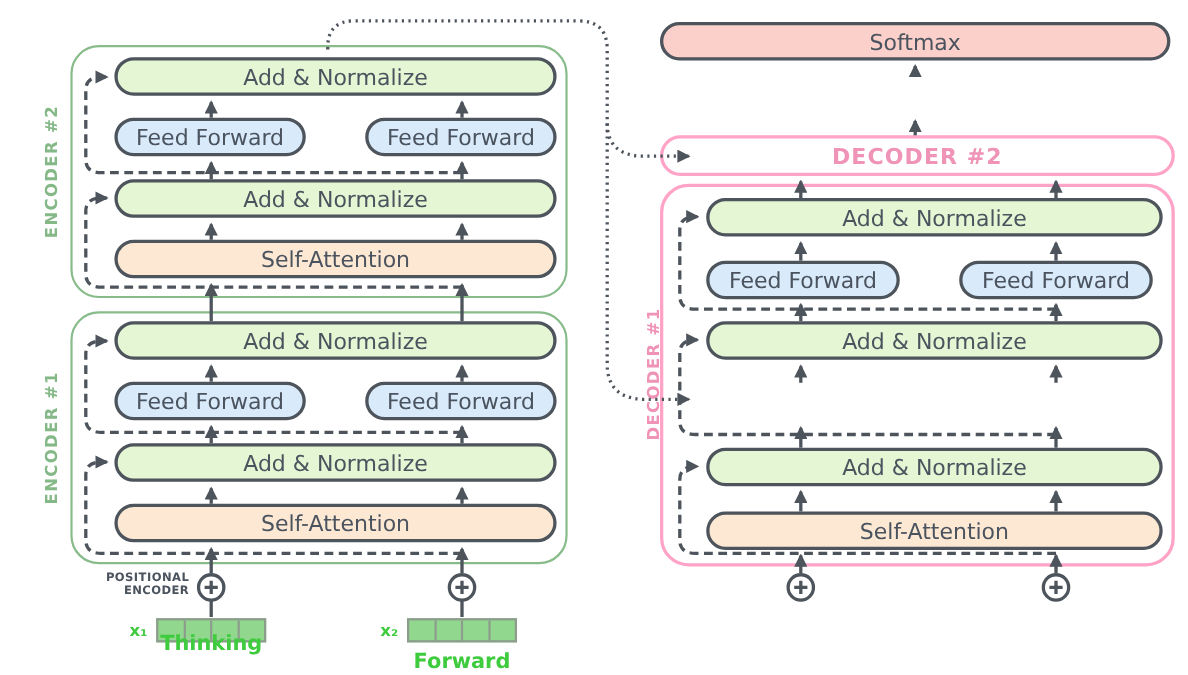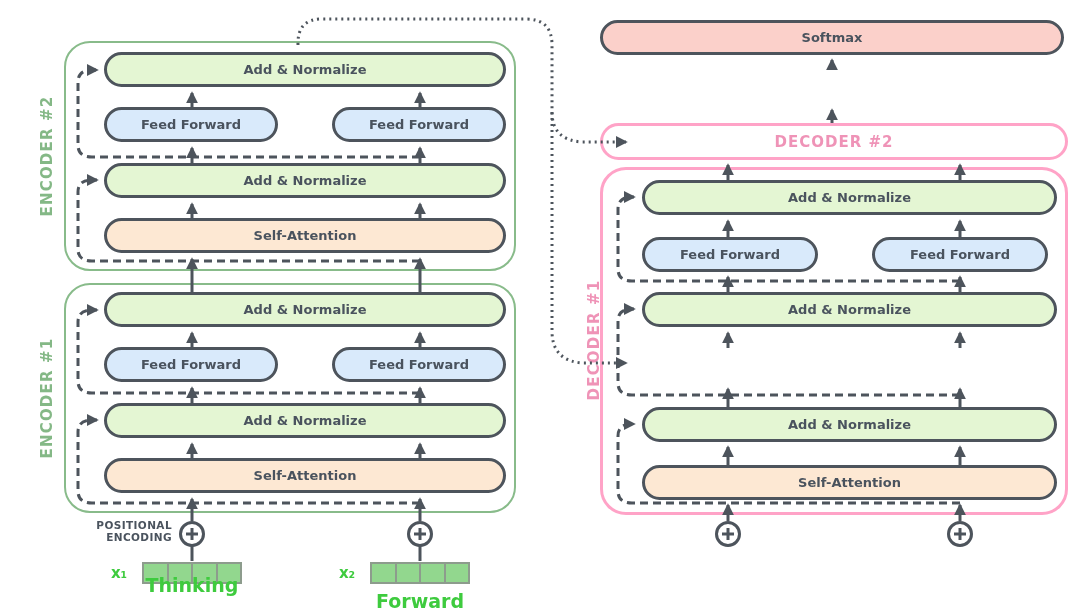--- a/index.html
+++ b/index.html
@@ -1,42 +1,42 @@
 <!DOCTYPE html>
 <html style="--stroke: #4d545c; --text: #4a535e; --green-fill: #e4f6d3; --blue-fill: #d9eafb; --orange-fill: #fde8d3; --salmon-fill: #fbd0ca; --purple-fill: #eed9f7; --encoder-border: #88bb8a; --decoder-border: #ffa3c7; --encoder-label: #84b886; --decoder-label: #ef93b7; --input-text-green: #3ecb3e; --vector-fill: #92d78e; --vector-border: #8d9c8d;"><head>
 <meta charset="utf-8">
 <style>
   html,body{margin:0;padding:0;background:#fff;}
   #stage{position:relative;width:1080px;height:614px;background:#ffffff;overflow:hidden;
          font-family:"DejaVu Sans","Liberation Sans",sans-serif;}
   .pill{position:absolute;box-sizing:border-box;border:3px solid var(--stroke,#4d545c);
         border-radius:18px;display:flex;align-items:center;justify-content:center;
-        font-size:13px;font-weight:700;color:var(--text,#4a535e);white-space:nowrap;}
+        font-size:20px;font-weight:400;color:var(--text,#4a535e);white-space:nowrap;}
   .fill-green {background:var(--green-fill,#e4f6d3);}
   .fill-blue  {background:var(--blue-fill,#d9eafb);}
   .fill-orange{background:var(--orange-fill,#fde8d3);}
   .fill-salmon{background:var(--salmon-fill,#fbd0ca);}
   .fill-purple{background:var(--purple-fill,#eed9f7);}
   .frame{position:absolute;box-sizing:border-box;border-radius:26px;background:transparent;}
   .enc-frame{border:2px solid var(--encoder-border,#88bb8a);}
   .dec-frame{border:3px solid var(--decoder-border,#ffa3c7);}
   .dec2-pill{position:absolute;box-sizing:border-box;border:3px solid var(--decoder-border,#ffa3c7);
         border-radius:19px;background:#fff;display:flex;align-items:center;justify-content:center;
-        font-size:15px;font-weight:600;letter-spacing:1px;color:var(--decoder-label,#ef93b7);}
+        font-size:20px;font-weight:600;letter-spacing:1px;color:var(--decoder-label,#ef93b7);}
   .vlabel{position:absolute;width:160px;height:20px;transform:rotate(-90deg);
         text-align:center;font-size:15px;font-weight:600;letter-spacing:1.2px;line-height:20px;}
   .enc-label{color:var(--encoder-label,#84b886);}
   .dec-label{color:var(--decoder-label,#ef93b7);}
   .pos-enc{position:absolute;text-align:right;font-size:10.5px;line-height:11.5px;
         font-weight:600;letter-spacing:0.4px;color:var(--text,#4a535e);}
   .vec{position:absolute;display:flex;box-sizing:border-box;height:22px;width:100px;
         border:2px solid var(--vector-border,#8d9c8d);background:var(--vector-fill,#92d78e);}
   .vec span{flex:1;box-sizing:border-box;border-right:2px solid var(--vector-border,#8d9c8d);}
   .vec span:last-child{border-right:none;}
-  .x-sym{position:absolute;width:30px;text-align:center;font-size:15px;font-weight:bold;
+  .x-sym{position:absolute;width:30px;text-align:right;font-size:15px;font-weight:bold;
         color:var(--input-text-green,#3ecb3e);}
   .word{position:absolute;width:120px;text-align:center;font-size:19px;font-weight:bold;
         color:var(--input-text-green,#3ecb3e);}
   svg#wires{position:absolute;left:0;top:0;pointer-events:none;}
   .sl  {stroke:var(--stroke,#4d545c);stroke-width:3;fill:none;}
   .dash{stroke:var(--stroke,#4d545c);stroke-width:3;fill:none;stroke-dasharray:8 5;}
   .dot {stroke:var(--stroke,#4d545c);stroke-width:3;fill:none;stroke-dasharray:2 4;}
   .oplus{stroke:var(--stroke,#4d545c);stroke-width:3;fill:#ffffff;}
 </style>
 </head>
@@ -71,21 +71,21 @@
 
   <div class="pill fill-green" style="left:642px;top:180px;width:415px;height:35px;">Add &amp; Normalize</div>
   <div class="pill fill-blue" style="left:642px;top:237px;width:176px;height:35px;">Feed Forward</div>
   <div class="pill fill-blue" style="left:872px;top:237px;width:176px;height:35px;">Feed Forward</div>
   <div class="pill fill-green" style="left:642px;top:292px;width:415px;height:35px;">Add &amp; Normalize</div>
   <div class="pill fill-green" style="left:642px;top:407px;width:415px;height:35px;">Add &amp; Normalize</div>
   <div class="pill fill-orange" style="left:642px;top:465px;width:415px;height:35px;">Self-Attention</div>
 
   <div class="pos-enc" style="left:90px;top:520px;width:82px;">
     <div>POSITIONAL</div>
-    <div>ENCODING</div>
+    <div>ENCODER</div>
   </div>
 
   <div class="x-sym" style="left:104px;top:564px;">x₁</div>
   <div class="vec" style="left:142px;top:562px;">
     <span></span>
       <span></span>
       <span></span>
       <span></span>
   </div>
   <div class="word" style="left:132px;top:574px;">Thinking</div>

